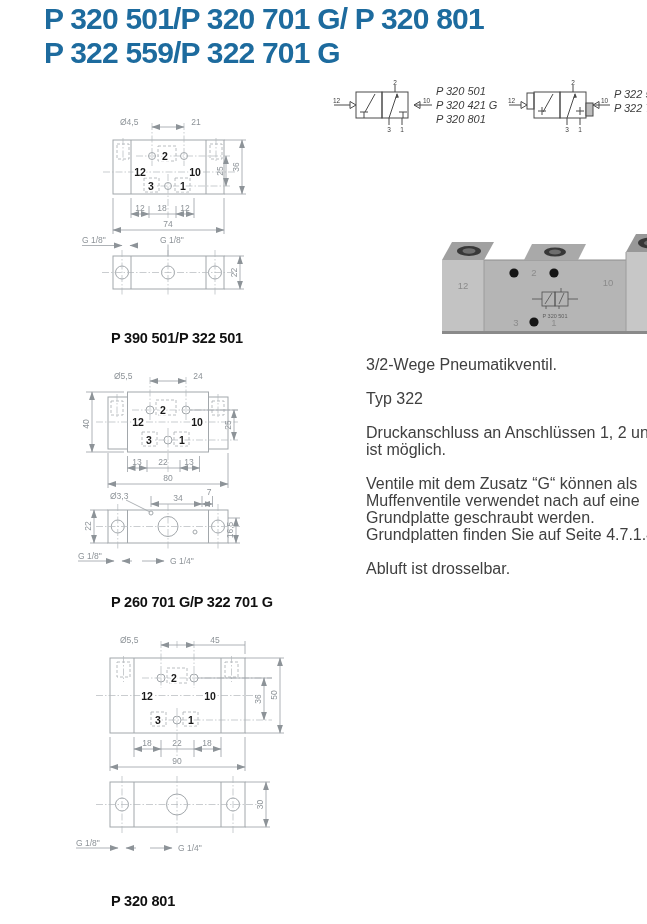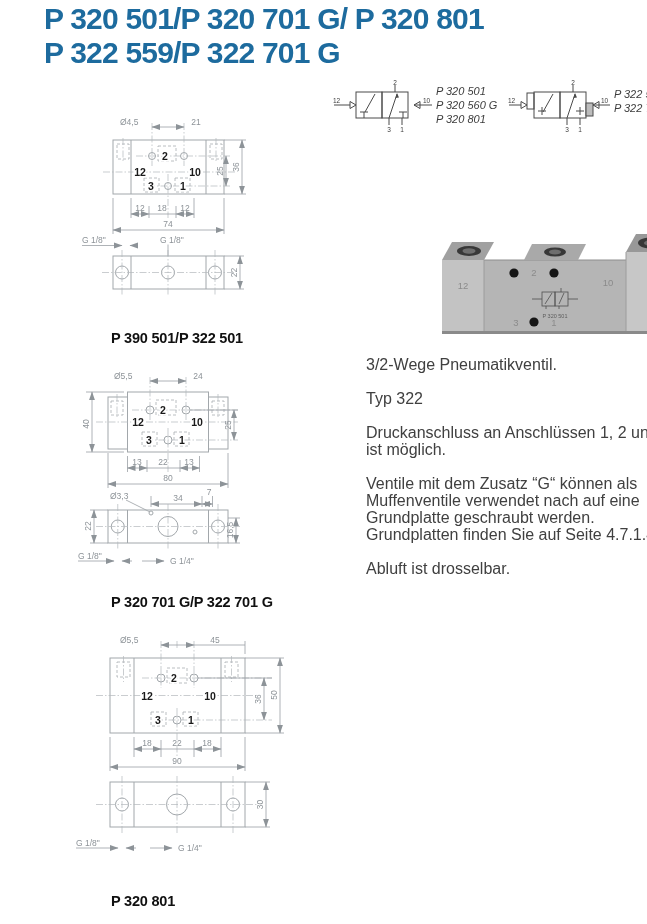--- a/index.html
+++ b/index.html
@@ -73,21 +73,21 @@
       <path class="sy" d="M92,21.5 L86,25 L92,28.5 Z"></path>
     </g>
     <text class="syt" x="67" y="4.5" text-anchor="middle">2</text>
     <text class="syt" x="61" y="52" text-anchor="middle">3</text>
     <text class="syt" x="74" y="52" text-anchor="middle">1</text>
     <text class="syt" x="5" y="22.5">12</text>
     <text class="syt" x="95" y="22.5">10</text>
   </svg>
   <div class="sym-labels" style="left:400px;top:84px">
     <div>P 320 501</div>
-    <div>P 320 560 G</div>
+    <div>P 320 421 G</div>
     <div>P 320 801</div>
   </div>
 
   <svg class="fig" style="left:468px;top:80px" width="112" height="54" viewBox="0 0 112 54">
     <g>
       <rect class="sy" x="30" y="12" width="26" height="26"></rect>
       <rect class="sy" x="56" y="12" width="26" height="26"></rect>
       <rect class="sy" x="23" y="13" width="7" height="16"></rect>
       <rect x="82" y="23" width="7" height="13" fill="#bdbdbd" stroke="#4a4a4a" stroke-width="1"></rect>
 
@@ -281,21 +281,21 @@
       <line class="dim" x1="166" y1="152" x2="166" y2="177" marker-start="url(#ar)" marker-end="url(#ar)"></line>
       <text class="dimt" x="163" y="164" transform="rotate(-90 163 164)" text-anchor="middle">16,5</text>
       <text class="dimt" x="8" y="193">G 1/8"</text>
       <line class="dim" x1="8" y1="195" x2="36" y2="195"></line>
       <line class="dim" x1="36" y1="195" x2="44" y2="195" marker-end="url(#ar)"></line>
       <line class="dim" x1="62" y1="195" x2="52" y2="195" marker-end="url(#ar)"></line>
       <line class="dim" x1="72" y1="195" x2="94" y2="195" marker-end="url(#ar)"></line>
       <text class="dimt" x="100" y="198">G 1/4"</text>
     </g>
   </svg>
-  <div class="caption" style="left:75px;top:594px">P 320 701 G/P 322 701 G</div>
+  <div class="caption" style="left:75px;top:594px">P 260 701 G/P 322 701 G</div>
 
   <svg class="fig" style="left:36px;top:630px" width="260" height="250" viewBox="0 0 260 250">
     <g>
       <rect class="tl" x="38" y="28" width="135" height="75"></rect>
       <line class="tl" x1="62" y1="28" x2="62" y2="103"></line>
       <line class="tl" x1="149" y1="28" x2="149" y2="103"></line>
       <rect class="dash" x="45" y="32" width="13" height="15"></rect>
       <rect class="dash" x="153" y="32" width="13" height="15"></rect>
       <line class="cl" x1="51.5" y1="26" x2="51.5" y2="52"></line>
       <line class="cl" x1="159.5" y1="26" x2="159.5" y2="52"></line>

